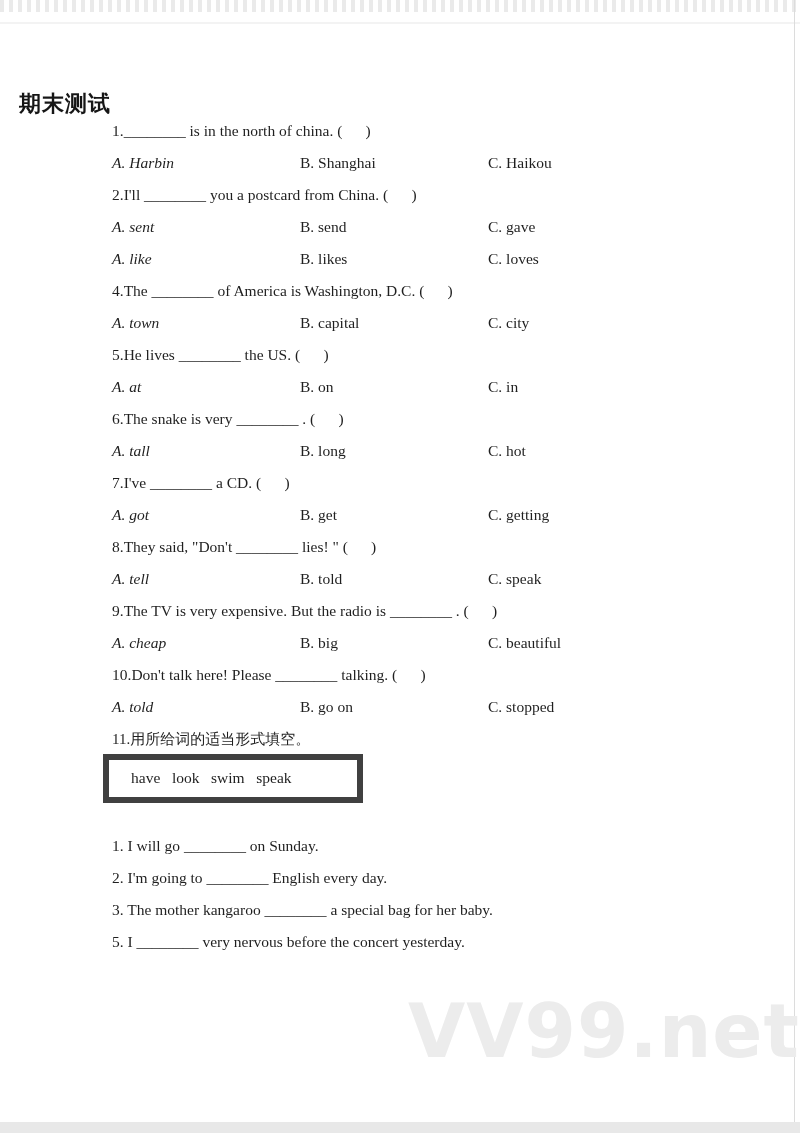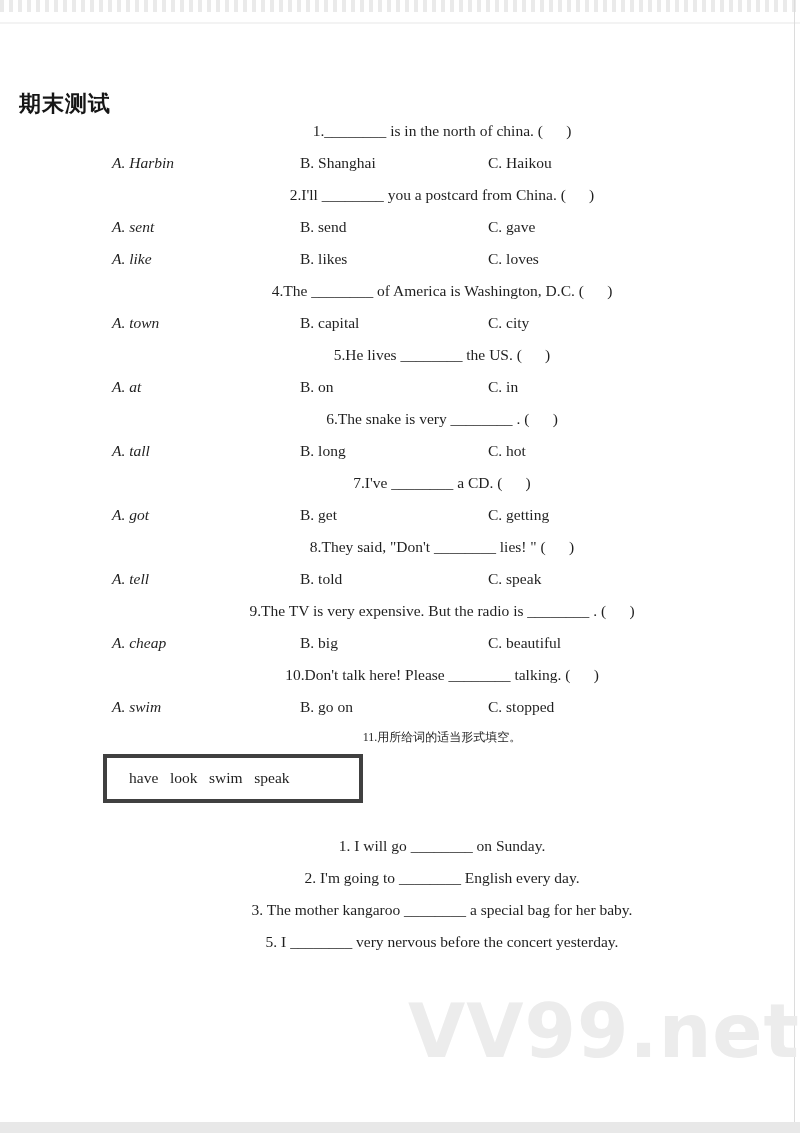--- a/index.html
+++ b/index.html
@@ -26,32 +26,32 @@
     font-size: 22px; font-weight: bold; color: #161616;
     letter-spacing: 1px;
     z-index: 2;
     padding-left: 12px;
   }
   .content {
     position: absolute; left: 112px; top: 122px; width: 660px;
     font-size: 15.5px; line-height: 1.2;
     z-index: 2;
   }
-  .line { height: 32px; white-space: pre; text-align: center; }
+  .line { height: 32px; white-space: pre; }
   .opts { height: 32px; position: relative; }
   .opts span { position: absolute; top: 0; white-space: pre; }
   .o1 { left: 0; font-style: italic; }
   .o2 { left: 188px; }
   .o3 { left: 376px; }
-  .cn { height: 24px; font-size: 12px; }
+  .cn { height: 24px; font-size: 15px; }
   .word-bank {
     box-sizing: border-box;
     width: 260px; height: 49px;
     margin-left: -9px;
-    border: 4px solid #404040;
+    border: 6px solid #404040;
     display: flex; align-items: center;
     padding-left: 22px;
     white-space: pre;
   }
   .sentences { margin-top: 34px; }
   .watermark {
     position: absolute; left: 360px; top: 988px;
     font-family: "DejaVu Sans", sans-serif;
     font-weight: bold; font-size: 74px;
     color: #ececec; letter-spacing: 1px;
@@ -135,21 +135,21 @@
 
     <div class="line">9.The TV is very expensive. But the radio is ________ . (      )</div>
     <div class="opts">
       <span class="o1">A. cheap</span>
       <span class="o2">B. big</span>
       <span class="o3">C. beautiful</span>
     </div>
 
     <div class="line">10.Don't talk here! Please ________ talking. (      )</div>
     <div class="opts">
-      <span class="o1">A. swim</span>
+      <span class="o1">A. told</span>
       <span class="o2">B. go on</span>
       <span class="o3">C. stopped</span>
     </div>
 
     <div class="line cn">11.用所给词的适当形式填空。</div>
 
     <div class="word-bank">
       <span>have   look   swim   speak</span>
     </div>
 

